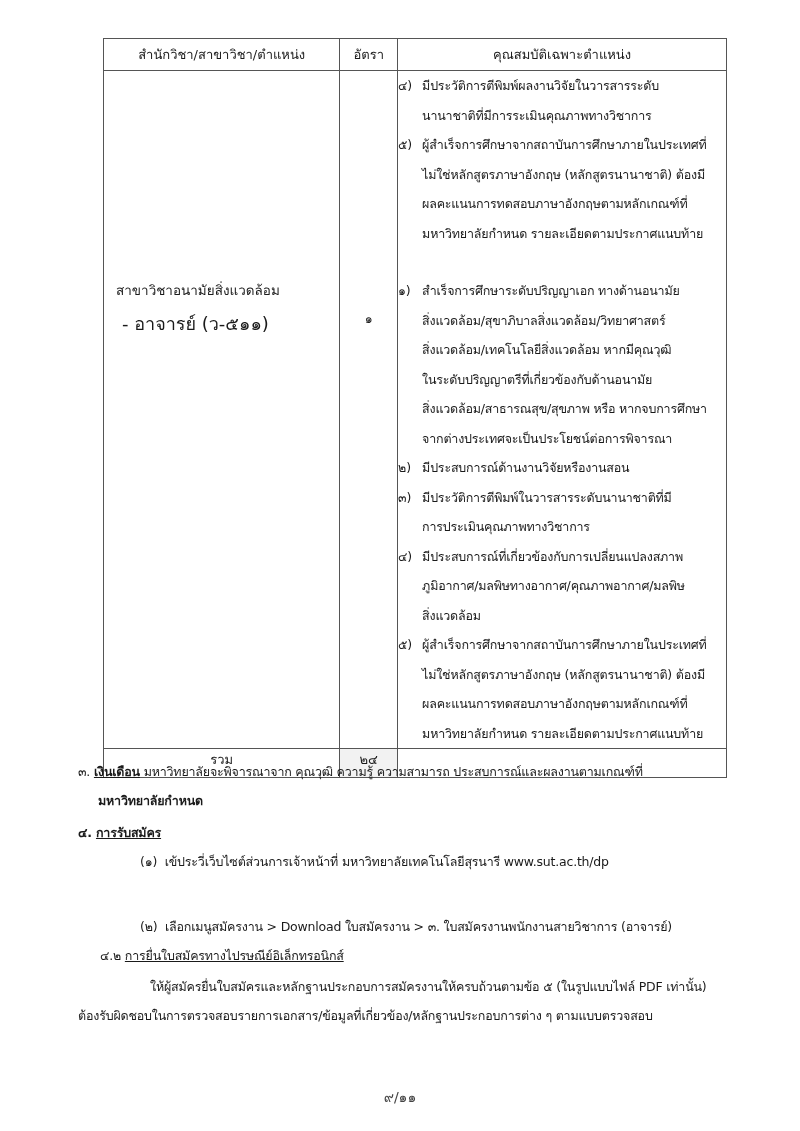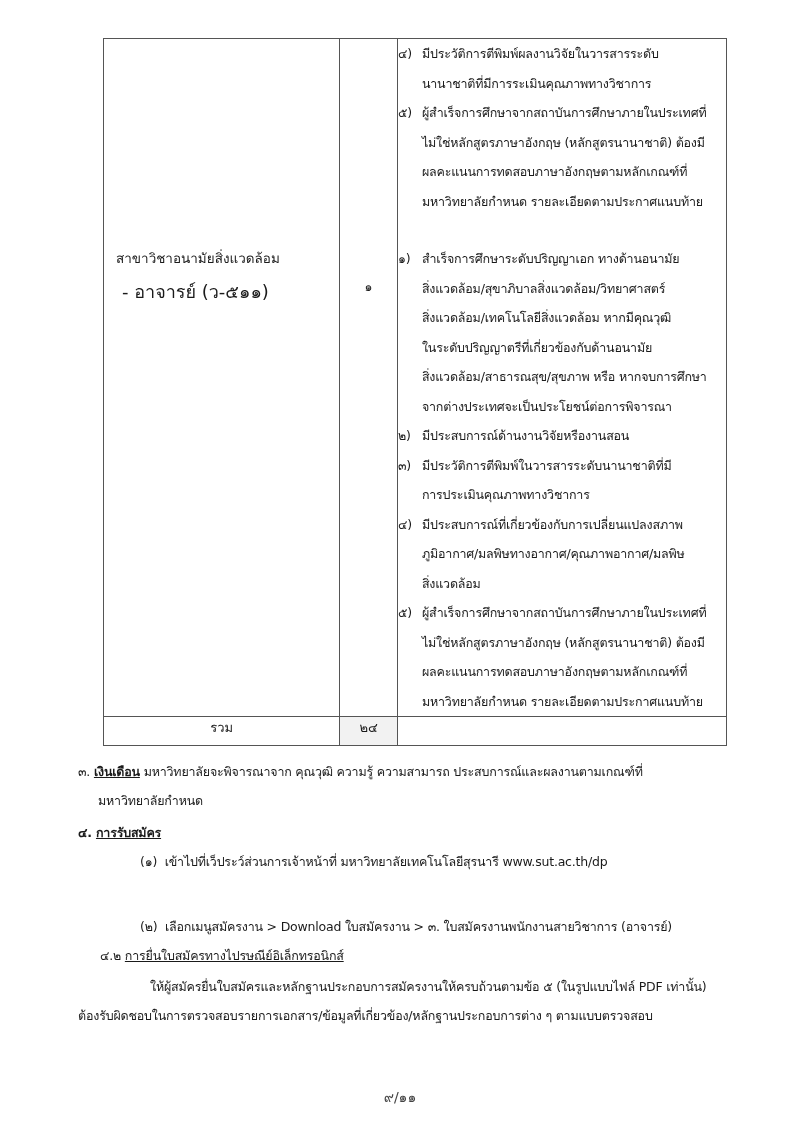--- a/index.html
+++ b/index.html
@@ -34,20 +34,25 @@
   .b { font-weight: bold; }
   .footer { position: absolute; left: 0; width: 800px; top: 1086px; text-align: center; font-size: 14px; color: #444; }
 </style>
 </head>
 <body>
 
 <div class="page">
 
   <table class="qual">
     <tbody>
+        <tr>
+      <th class="c1">สำนักวิชา/สาขาวิชา/ตำแหน่ง</th>
+      <th class="c2">อัตรา</th>
+      <th class="c3">คุณสมบัติเฉพาะตำแหน่ง</th>
+    </tr>
     <tr>
       <td class="c1 poscell">
         <div class="pos-title">สาขาวิชาอนามัยสิ่งแวดล้อม</div>
         <div class="pos-sub">-   อาจารย์ (ว-๕๑๑)</div>
       </td>
       <td class="c2 poscell">
         <div class="rate">๑</div>
       </td>
       <td class="c3 qcell">
         <div class="qitem">
@@ -116,31 +121,31 @@
       <td class="c3"></td>
     </tr>
   </tbody>
     </table>
 
   <div class="para" style="left:78px; top:757px; width:680px;">
     <div>
       <span>๓.</span>
       <span class="u b">เงินเดือน</span><span> มหาวิทยาลัยจะพิจารณาจาก คุณวุฒิ ความรู้ ความสามารถ ประสบการณ์และผลงานตามเกณฑ์ที่</span>
     </div>
-    <div style="padding-left:20px;">มหาวิทยาลัยกำหนด</div>
+    <div style="padding-left:20px;font-weight:bold;">มหาวิทยาลัยกำหนด</div>
   </div>
 
   <div class="para" style="left:78px; top:818px; width:680px;">
     <div class="b">
       <span>๔.</span>
       <span class="u">การรับสมัคร</span>
     </div>
     <div style="padding-left:62px;">
       <span>(๑)</span>&nbsp;
-      <span>เข้าไปที่เว็ประว์ส่วนการเจ้าหน้าที่ มหาวิทยาลัยเทคโนโลยีสุรนารี www.sut.ac.th/dp</span>
+      <span>เข้ประวี่เว็บไซต์ส่วนการเจ้าหน้าที่ มหาวิทยาลัยเทคโนโลยีสุรนารี www.sut.ac.th/dp</span>
     </div>
     <div style="padding-left:62px;margin-top:36px;">
       <span>(๒)</span>&nbsp;
       <span>เลือกเมนูสมัครงาน &gt; Download ใบสมัครงาน &gt; ๓. ใบสมัครงานพนักงานสายวิชาการ (อาจารย์)</span>
     </div>
     <div style="padding-left:22px;">
       <span>๔.๒</span>
       <span class="u">การยื่นใบสมัครทางไปรษณีย์อิเล็กทรอนิกส์</span>
     </div>
   </div>

